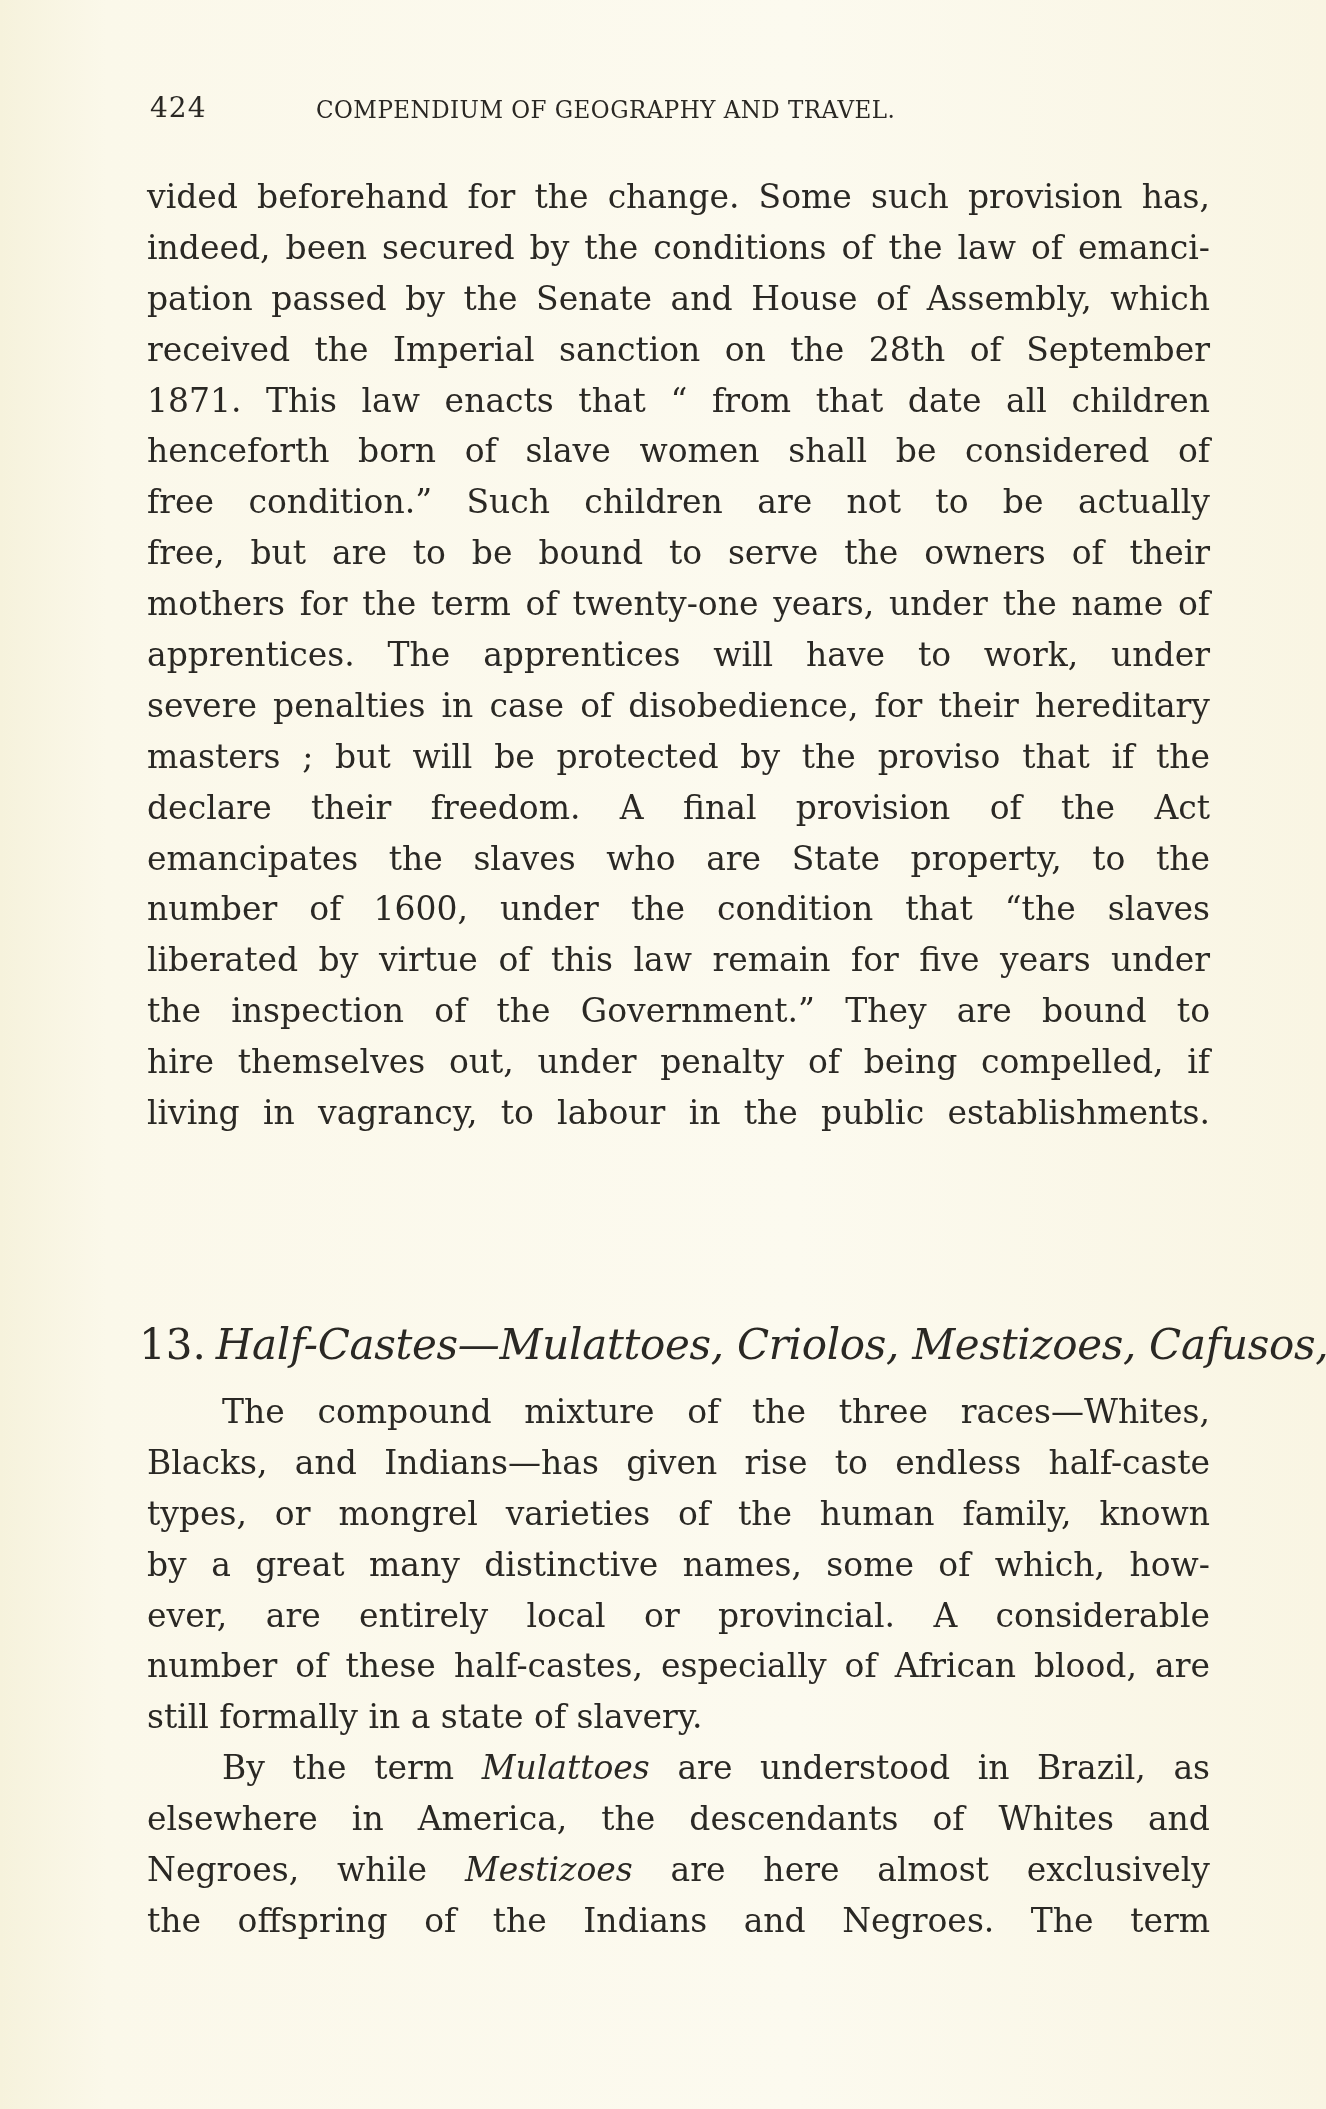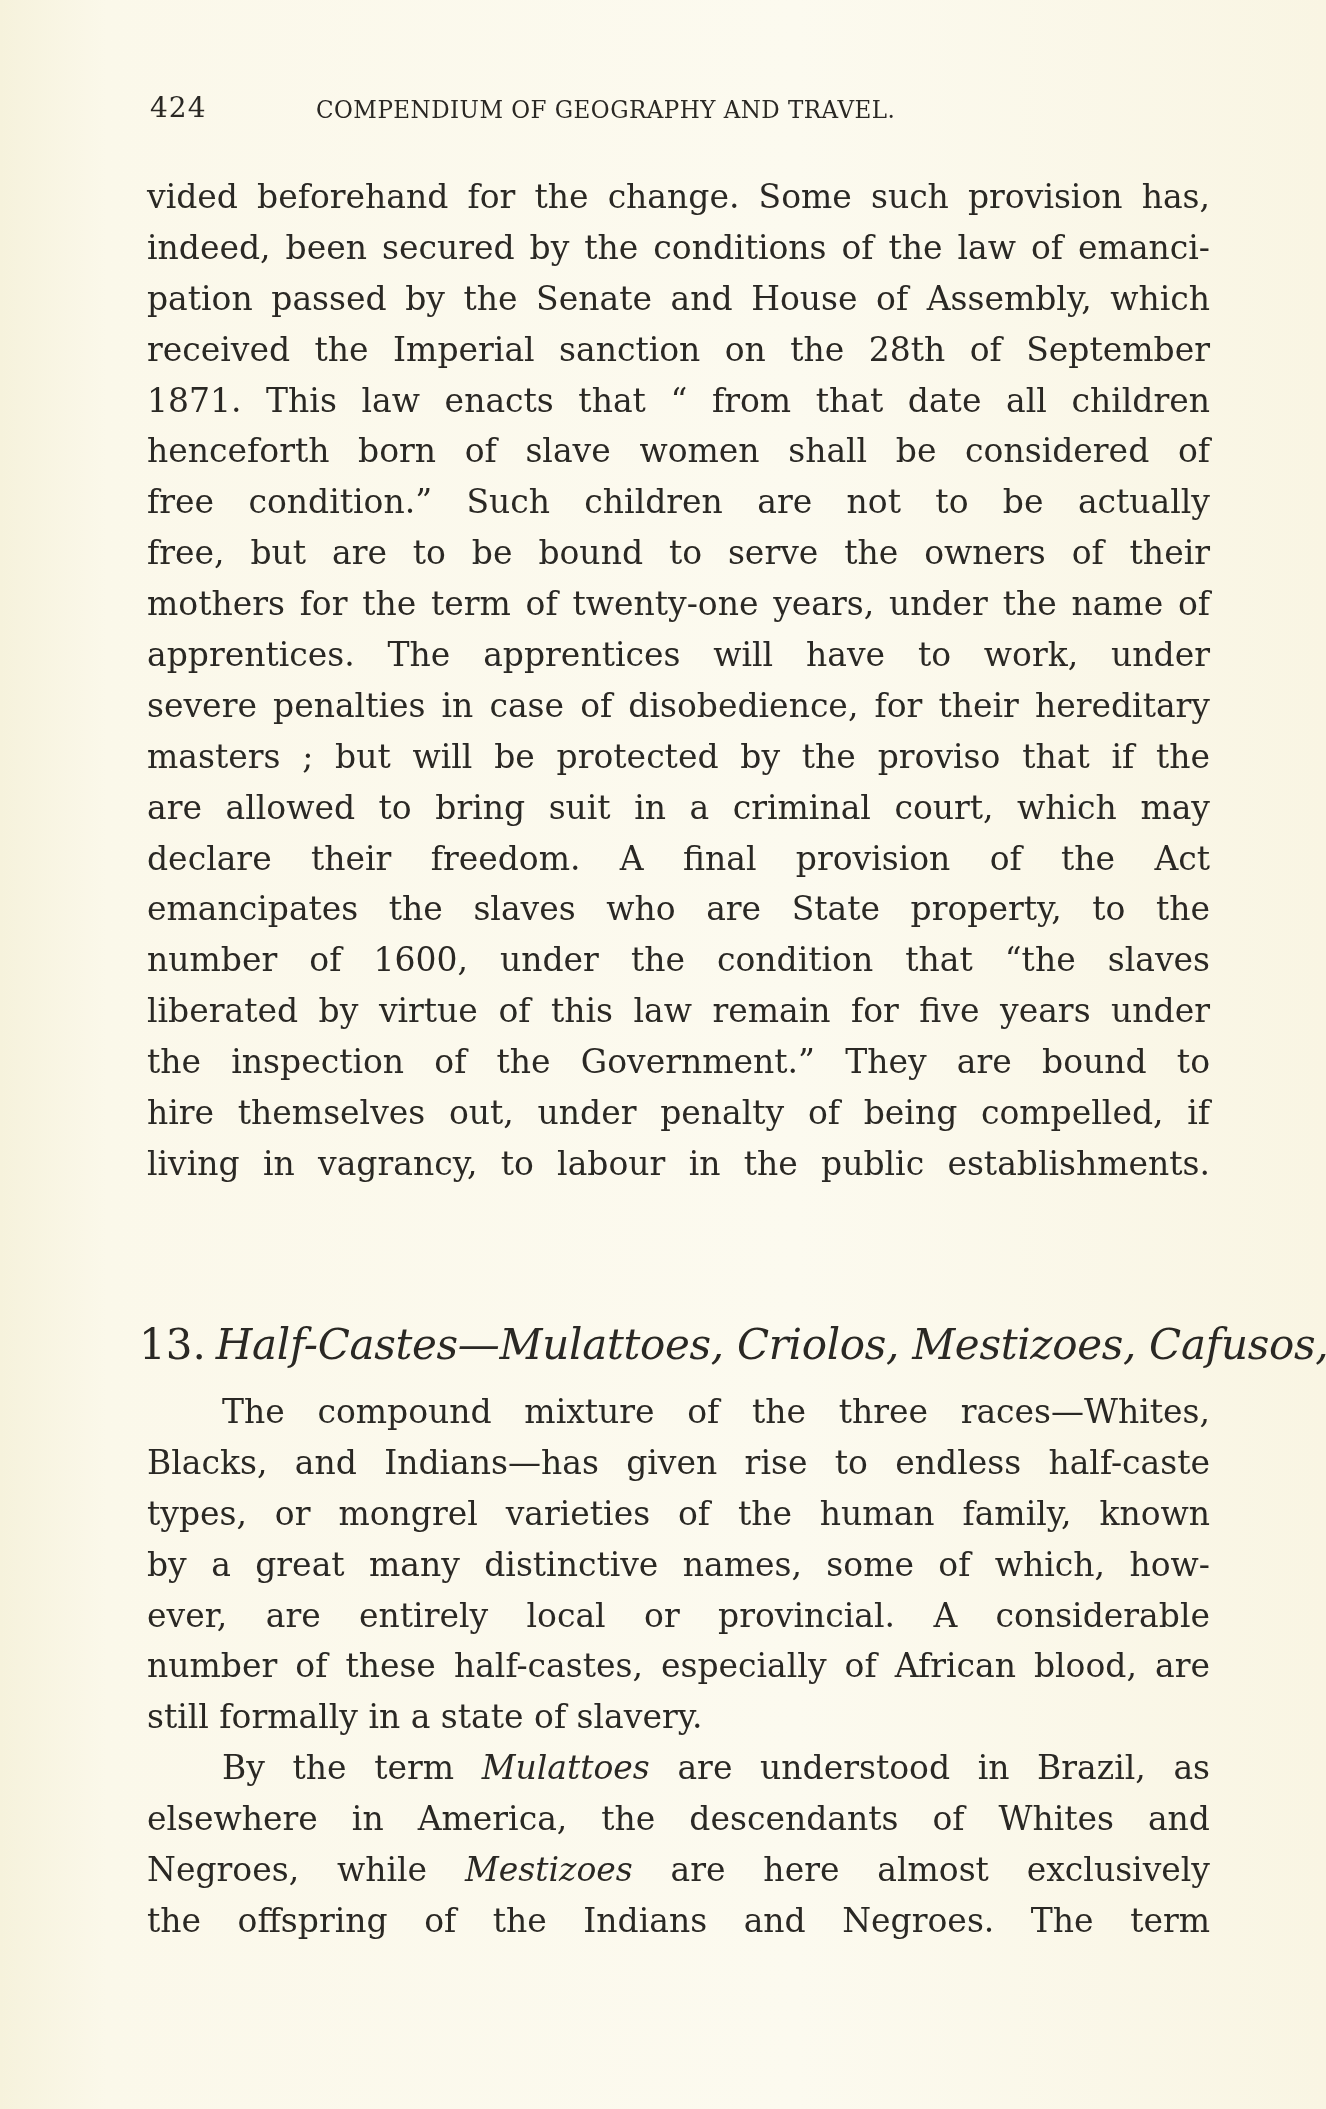--- a/index.html
+++ b/index.html
@@ -54,21 +54,20 @@
     <div class="line" style="display: block;">pation passed by the Senate and House of Assembly, which</div>
     <div class="line" style="display: block;">received the Imperial sanction on the 28th of September</div>
     <div class="line" style="display: block;">1871.  This law enacts that “ from that date all children</div>
     <div class="line" style="display: block;">henceforth born of slave women shall be considered of</div>
     <div class="line" style="display: block;">free condition.”  Such children are not to be actually</div>
     <div class="line" style="display: block;">free, but are to be bound to serve the owners of their</div>
     <div class="line" style="display: block;">mothers for the term of twenty-one years, under the name of</div>
     <div class="line" style="display: block;">apprentices.  The apprentices will have to work, under</div>
     <div class="line" style="display: block;">severe penalties in case of disobedience, for their hereditary</div>
     <div class="line" style="display: block;">masters ; but will be protected by the proviso that if the</div>
-    <div class="line" style="display: block;">are allowed to bring suit in a criminal court, which may</div>
     <div class="line" style="display: block;">declare their freedom.  A final provision of the Act</div>
     <div class="line" style="display: block;">emancipates the slaves who are State property, to the</div>
     <div class="line" style="display: block;">number of 1600, under the condition that “the slaves</div>
     <div class="line" style="display: block;">liberated by virtue of this law remain for five years under</div>
     <div class="line" style="display: block;">the inspection of the Government.”  They are bound to</div>
     <div class="line" style="display: block;">hire themselves out, under penalty of being compelled, if</div>
     <div class="line" style="display: block;">living in vagrancy, to labour in the public establishments.</div>
   </div>
 
   <div class="heading">

